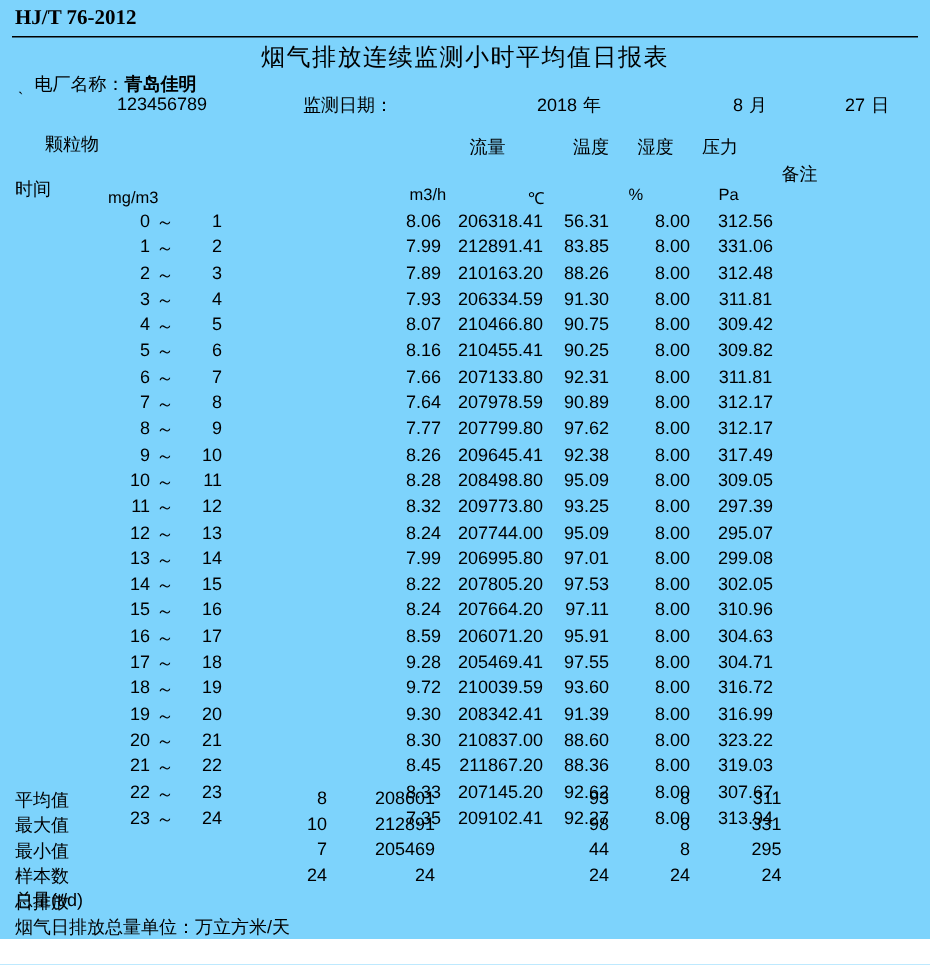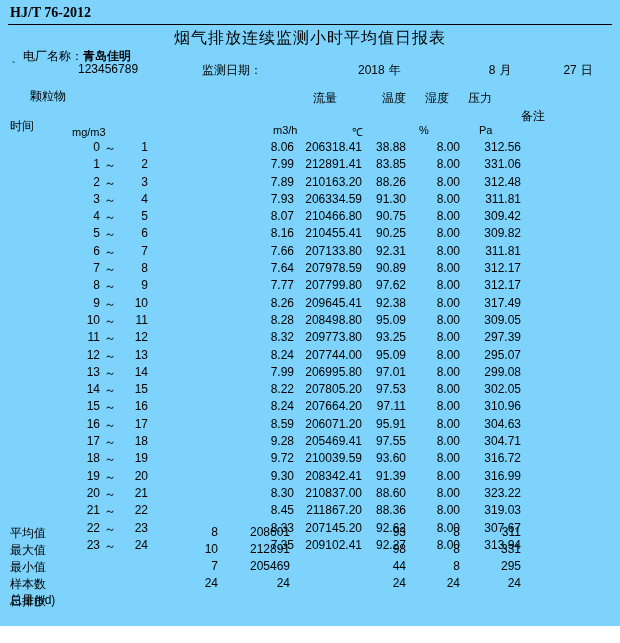--- a/index.html
+++ b/index.html
@@ -118,21 +118,21 @@
     position: absolute;
     white-space: pre;
   }
   .c-h1   { left: 78px;  width: 22px; text-align: right; }
   .c-tilde{ left: 104px; }
   .c-h2   { left: 126px; width: 22px; text-align: right; }
   .c-pm   { left: 252px; width: 42px; text-align: right; }
   .c-flow { left: 290px; width: 72px; text-align: right; }
   .c-temp { left: 366px; width: 40px; text-align: right; }
   .c-hum  { left: 420px; width: 40px; text-align: right; }
-  .c-pres { left: 473px; width: 48px; text-align: right; }
+  .c-pres { left: 473px; width: 48px; text-align: center; }
 
   .summary {
     position: absolute;
     left: 0;
     top: 525px;
     width: 620px;
   }
   .srow {
     position: relative;
     height: 17px;
@@ -192,21 +192,21 @@
   <div class="hdr hdr-u-pct">%</div>
   <div class="hdr hdr-u-pa">Pa</div>
 
   <div class="rows" id="rows-container">
       <div class="row">
         <span class="cell c-h1">0</span>
         <span class="cell c-tilde">～</span>
         <span class="cell c-h2">1</span>
         <span class="cell c-pm">8.06</span>
         <span class="cell c-flow">206318.41</span>
-        <span class="cell c-temp">38.88</span>
+        <span class="cell c-temp">56.31</span>
         <span class="cell c-hum">8.00</span>
         <span class="cell c-pres">312.56</span>
       </div>
       <div class="row">
         <span class="cell c-h1">1</span>
         <span class="cell c-tilde">～</span>
         <span class="cell c-h2">2</span>
         <span class="cell c-pm">7.99</span>
         <span class="cell c-flow">212891.41</span>
         <span class="cell c-temp">83.85</span>
@@ -472,15 +472,16 @@
         <span class="s-label">日排放</span>
         <span class="s-pm"></span>
         <span class="s-flow"></span>
         <span class="s-temp"></span>
         <span class="s-hum"></span>
         <span class="s-pres"></span>
       </div>
     </div>
 
   <div class="footer-note1">总量(t/d)</div>
+  <div class="footer-note2">烟气日排放总量单位：万立方米/天</div>
 
   <div class="rule-bottom"></div>
 </div>
 
 </body></html>

